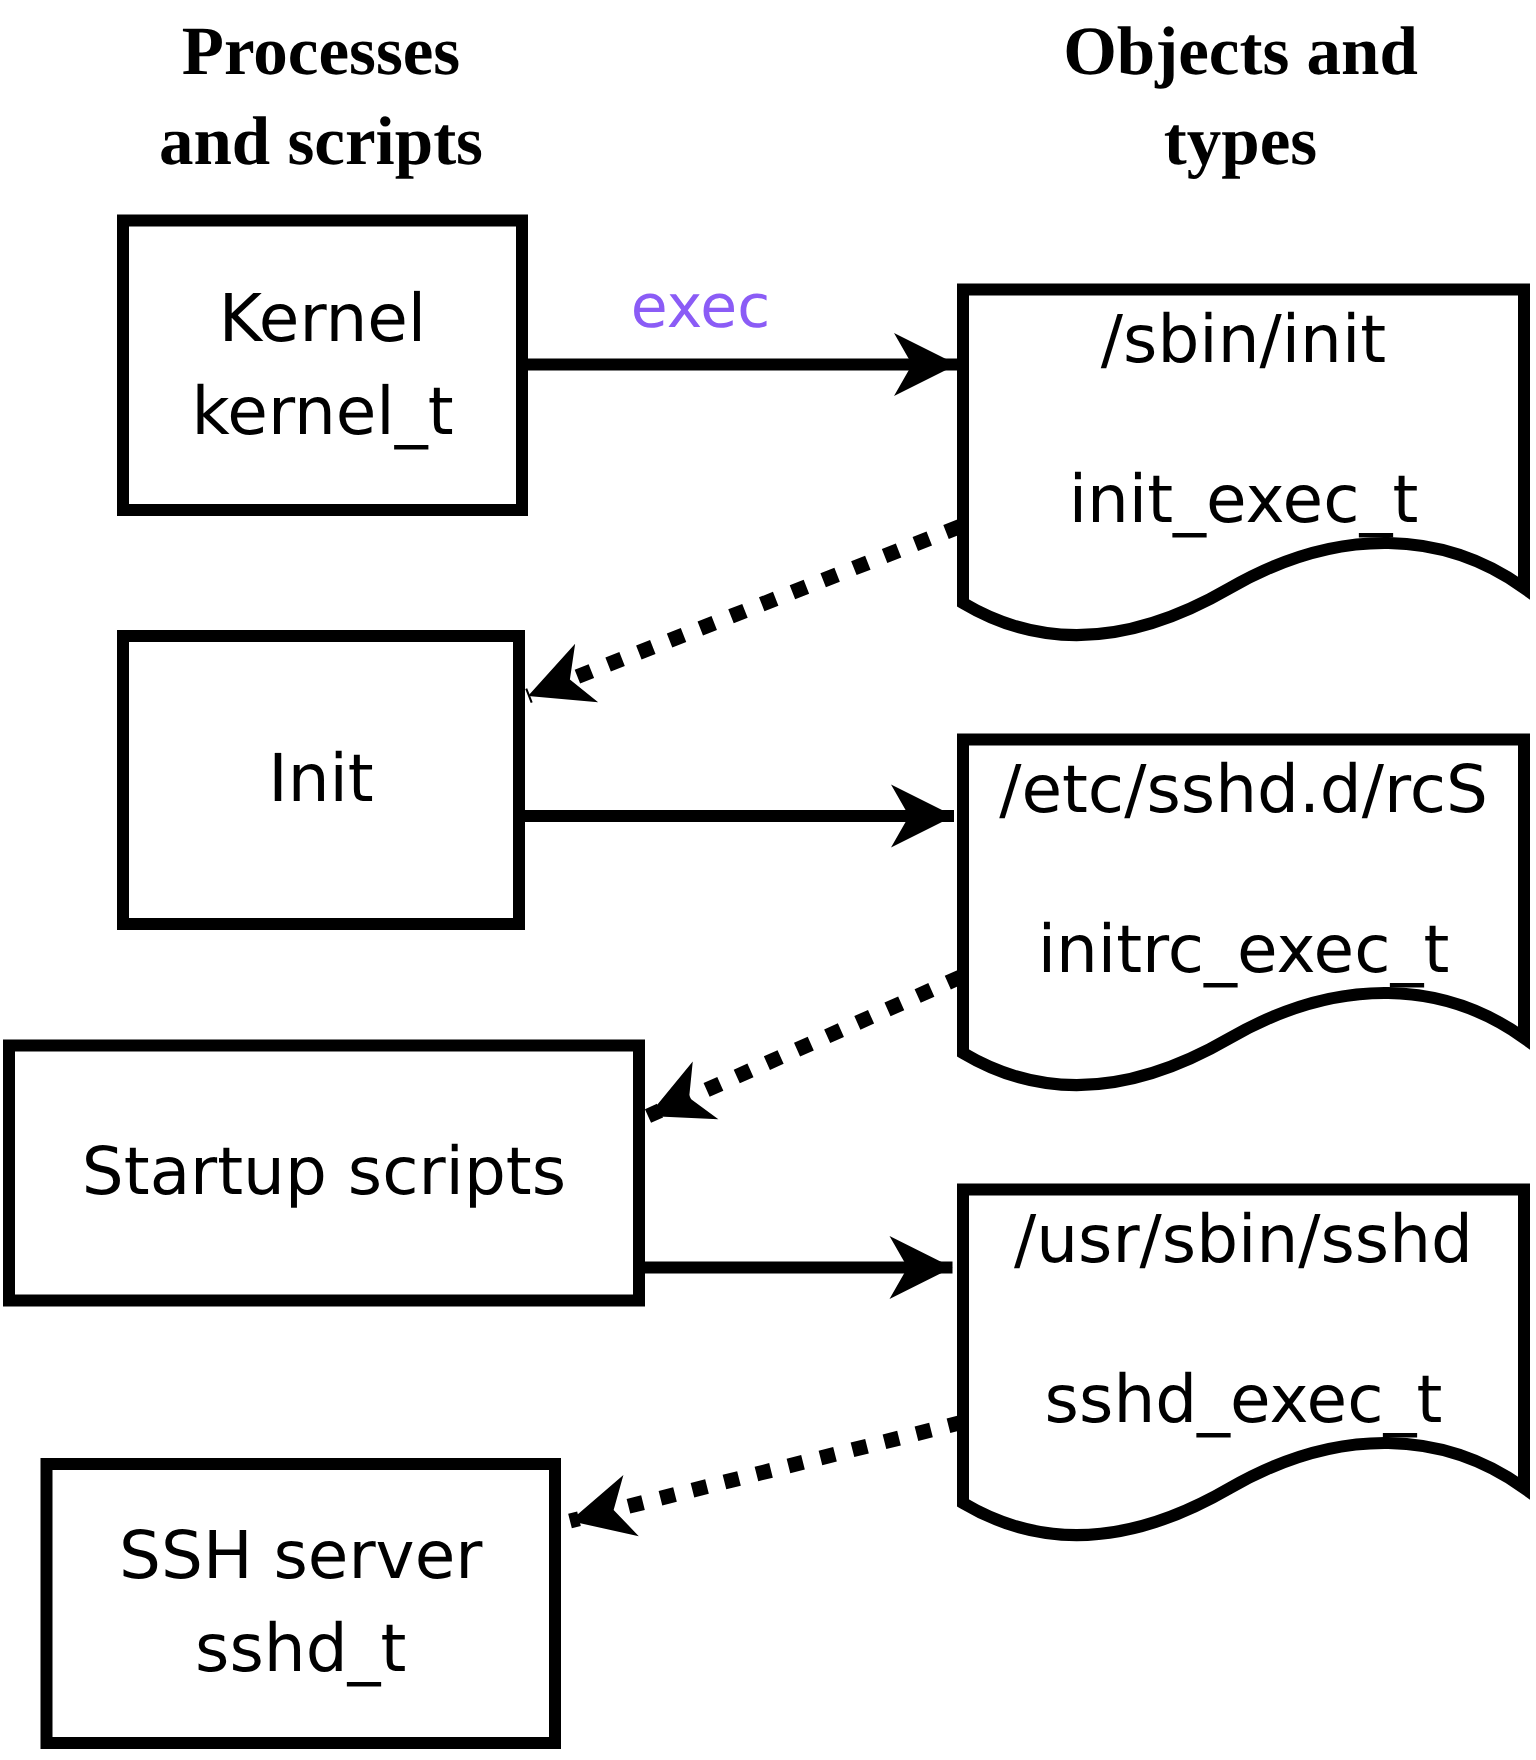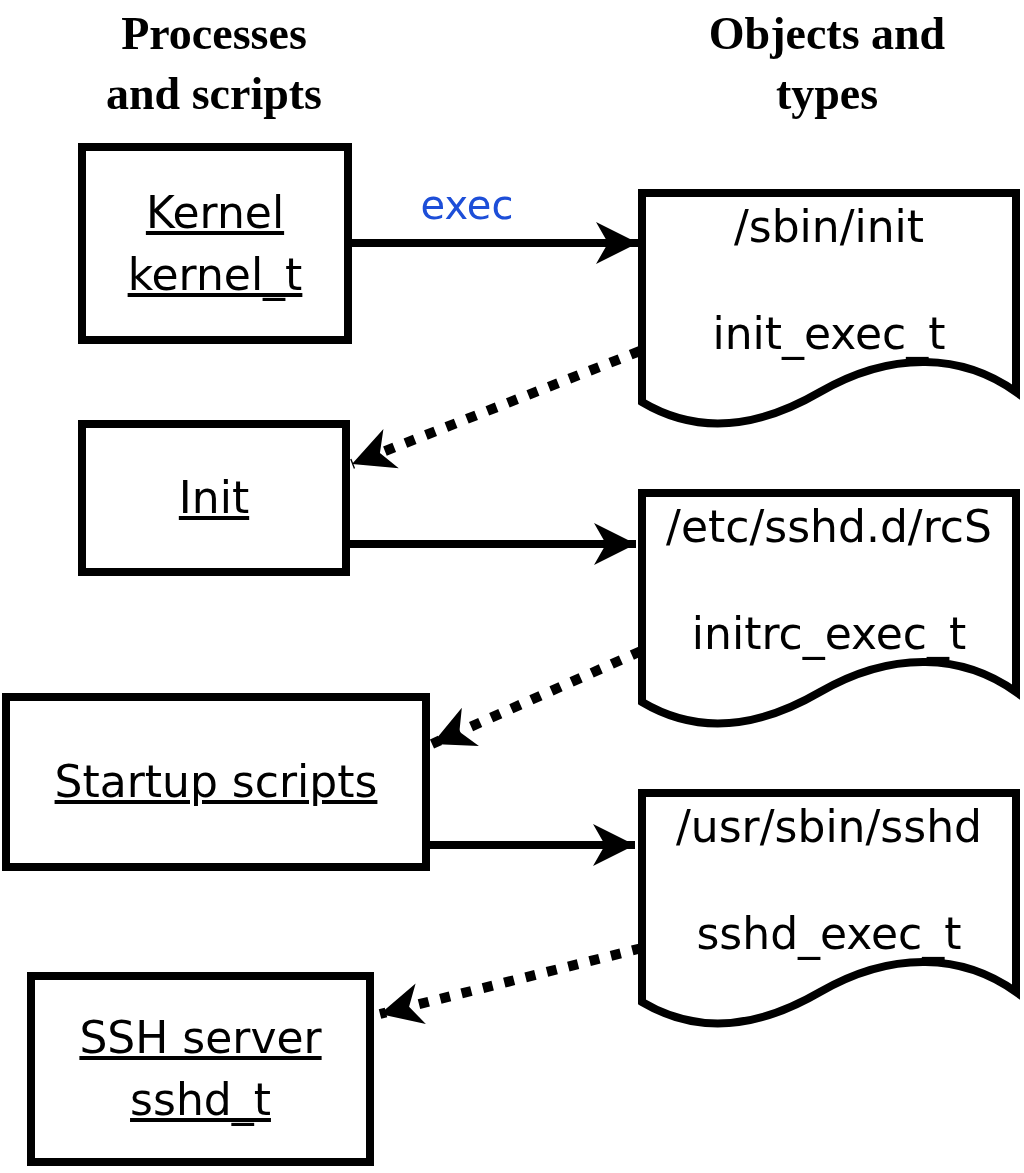--- a/index.html
+++ b/index.html
@@ -40,24 +40,23 @@
     border: 8px solid #000000;
     background: #ffffff;
     display: flex;
     flex-direction: column;
     align-items: center;
     justify-content: center;
     text-align: center;
     font-size: 44px;
     line-height: 62px;
     color: #000000;
-    text-decoration: underline;
   }
   .proc-box.kernel  { left: 78px; top: 143px; width: 274px; height: 201px; }
-  .proc-box.init    { left: 78px; top: 420px; width: 272px; height: 156px; }
+  .proc-box.init    { left: 78px; top: 420px; width: 272px; height: 200px; }
   .proc-box.startup { left: 2px;  top: 693px; width: 428px; height: 178px; text-align: center; }
   .proc-box.ssh     { left: 27px; top: 972px; width: 347px; height: 194px; }
   .doc-label {
     position: absolute;
     left: 646px;
     width: 366px;
     height: 168px;
     display: flex;
     flex-direction: column;
     align-items: center;
@@ -72,21 +71,21 @@
   .doc-label.d2 { top: 496px; }
   .doc-label.d3 { top: 796px; }
   .edge-label {
     position: absolute;
     left: 402px;
     top: 182px;
     width: 130px;
     text-align: center;
     font-size: 40px;
     line-height: 46px;
-    color: #1d4ed8;
+    color: #8b5cf6;
   }
   .doc-shape   { fill: #ffffff; stroke: #000000; stroke-width: 8; }
   .solid-edge  { stroke: #000000; stroke-width: 8; fill: none; }
   .dotted-edge { stroke: #000000; stroke-width: 10; fill: none;
                  stroke-dasharray: 10 12; stroke-linecap: butt; }
 </style>
 </head>
 <body>
 
 <div class="canvas">

